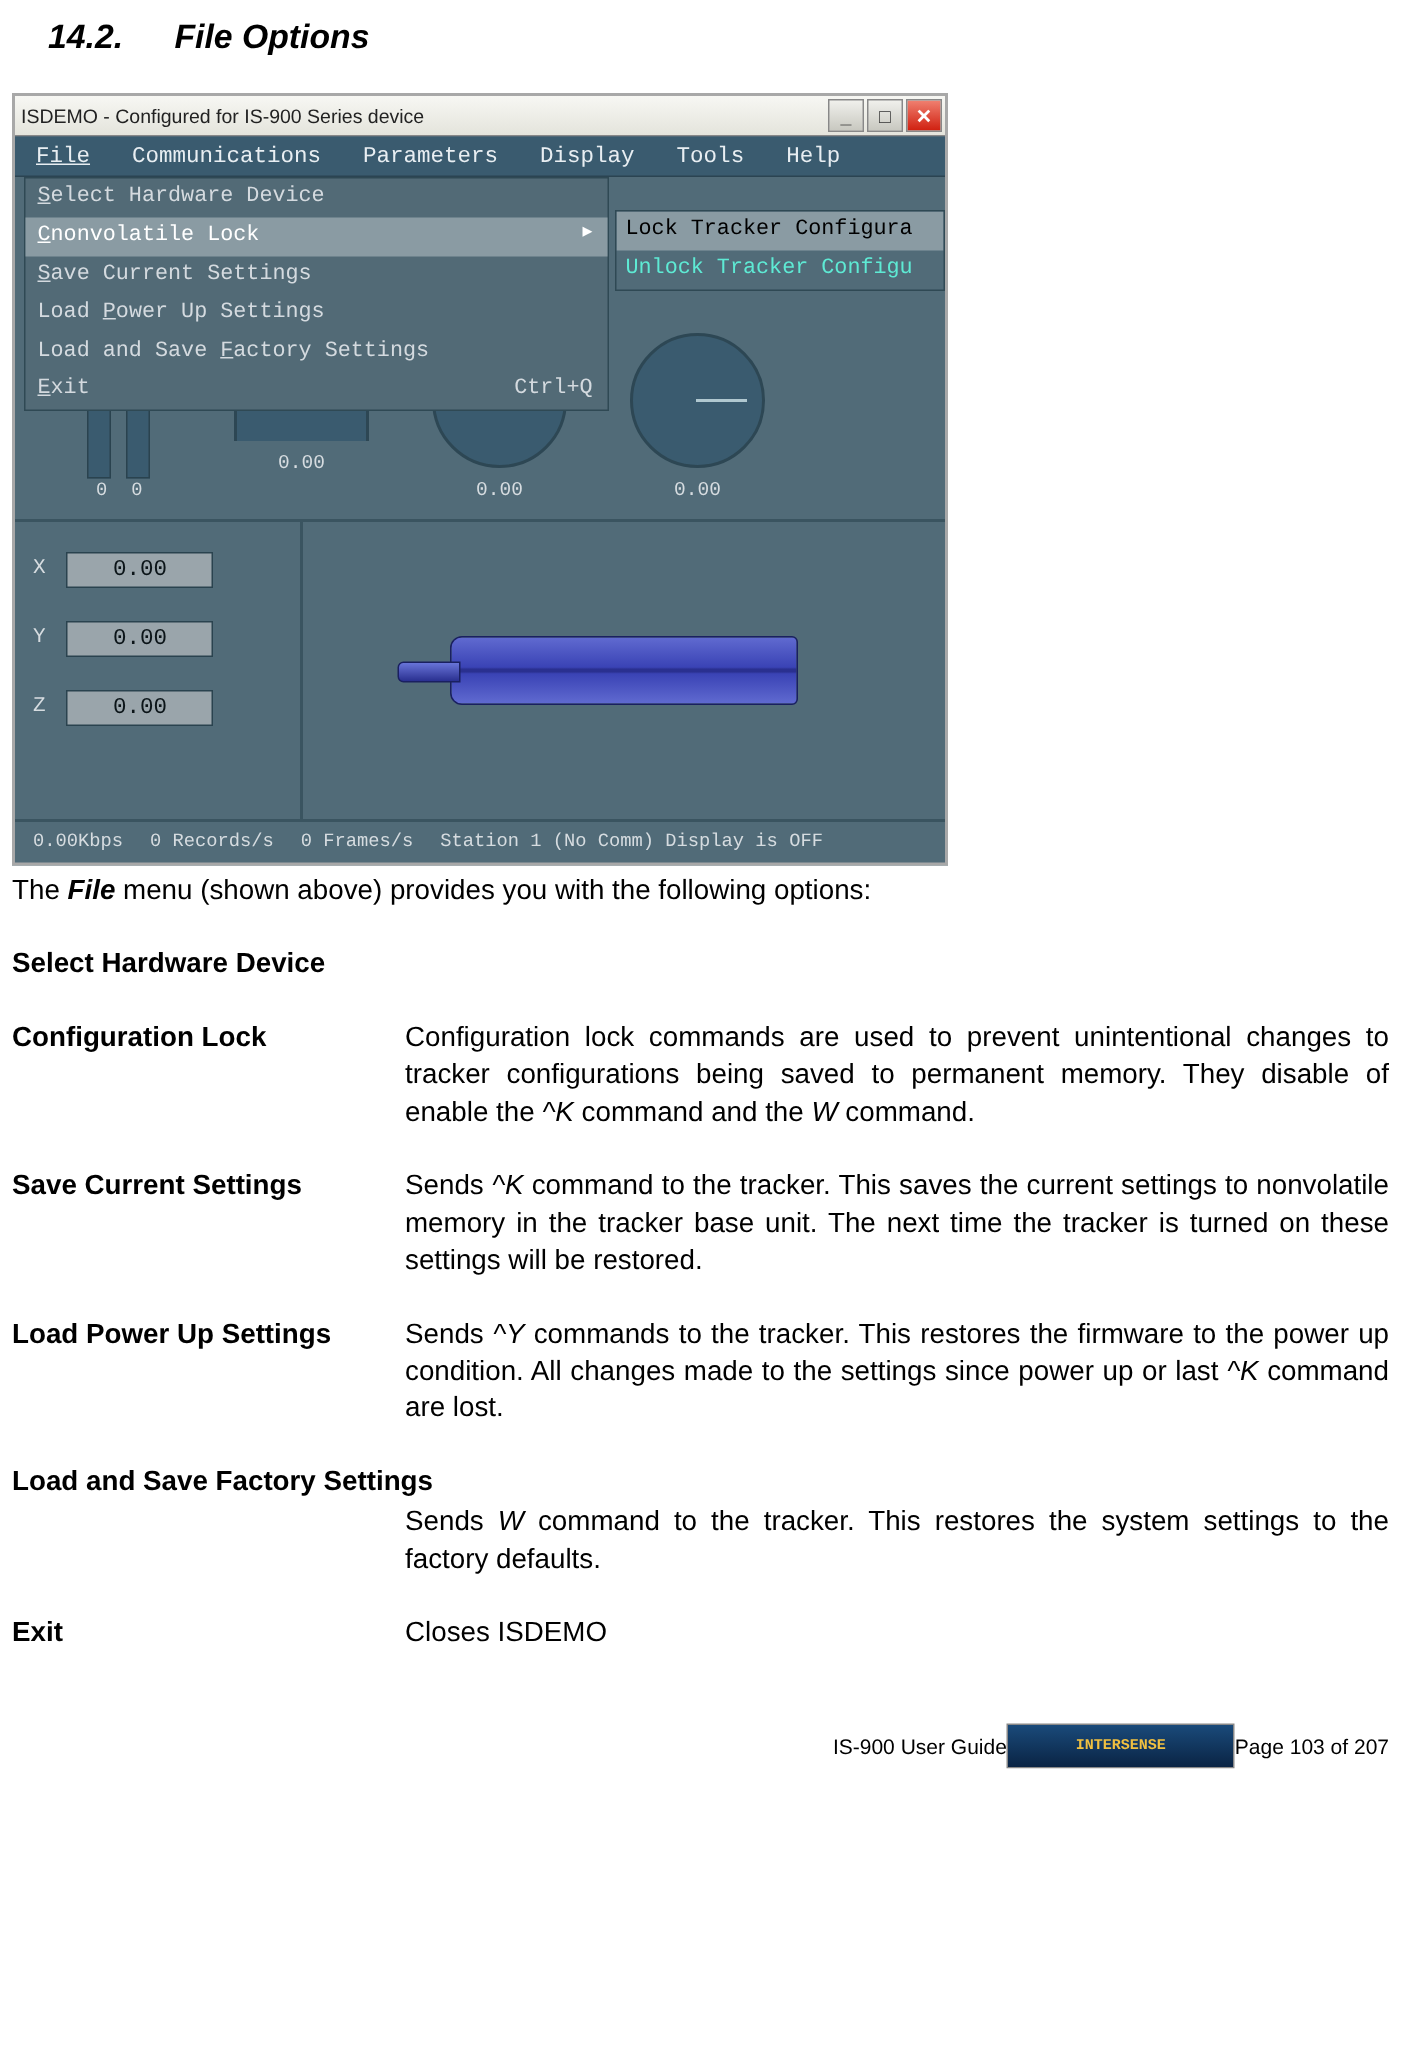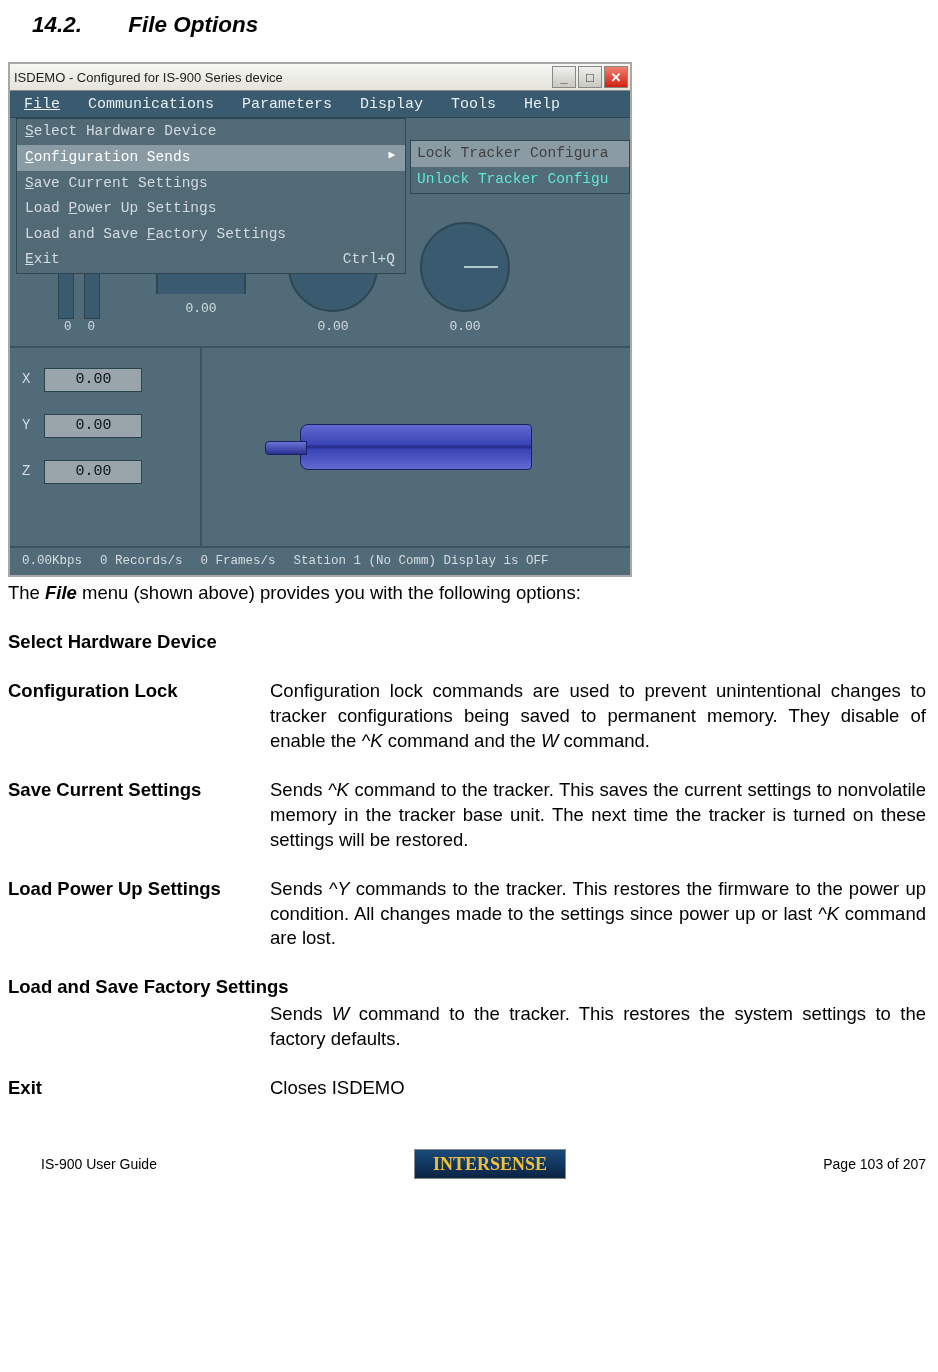--- a/index.html
+++ b/index.html
@@ -11,21 +11,21 @@
     color: #000;
     width: 938px;
     box-sizing: border-box;
   }
   .section-heading {
     font-weight: bold;
     font-style: italic;
     font-size: 22.5px;
     margin: 0 0 22px 24px;
   }
-  .section-number { margin-right: 40px; }
+  .section-number { margin-right: 28px; }
 
   
   .app-window {
     width: 620px;
     border: 2px solid #a8a8a8;
     background: #516b78;
     font-family: "Courier New", monospace;
     font-size: 14px;
     color: #d6dce0;
     margin: 0 0 4px 0;
@@ -90,21 +90,21 @@
     position: absolute;
     left: 400px; top: 22px;
     width: 218px;
     background: #516b78;
     border: 1px solid #2f4954;
     font-size: 14.5px;
     z-index: 6;
     overflow: hidden;
   }
   .sub-row { padding: 3px 6px; color: #5eead4; white-space: nowrap; }
-  .sub-row.sel { background: #8a9ba3; color:#404040; }
+  .sub-row.sel { background: #8a9ba3; color:#000000; }
 
   .gauge-row {
     display: flex;
     padding: 104px 30px 10px 48px;
     gap: 56px;
     align-items: flex-end;
   }
   .bars { display:flex; gap:10px; align-items:flex-end; height:70px; }
   .bar { width:14px; height:60px; background:#3a5b6f; border:1px solid #2a434f; }
   .bar-label-row { display:flex; gap:16px; font-size:12.5px; color:#d6dce0; padding-left:6px; }
@@ -162,29 +162,29 @@
   .def-block { display:flex; margin-bottom: 24px; }
   .def-term { width: 262px; flex-shrink:0; font-weight:bold; }
   .def-body { flex:1; text-align:justify; }
   .italic { font-style: italic; }
 
   .def-block.stacked { display:block; }
   .def-block.stacked .def-term { width:auto; display:block; margin-bottom:2px; }
   .def-block.stacked .def-body { padding-left: 262px; }
 
   .footer {
-    display:flex; justify-content:space-between; align-items:center;
-    font-size:14px; margin-top: 48px; margin-left: 33px;
+    display:flex; justify-content:flex-end; align-items:center;
+    font-size:14px; margin-top: 48px;
   }
   .footer-logo {
     width:150px; height:28px;
     background: linear-gradient(#1a4a7a,#0a2444);
     border:1px solid #888;
     display:flex; align-items:center; justify-content:center;
-    color:#f0c040; font-weight:bold; font-size:18px; font-family:Liberation Serif, serif;
+    color:#f0c040; font-weight:bold; font-size:10px; font-family:Liberation Mono, monospace;
   }
 </style>
 </head>
 <body>
 
 <div class="section-heading">
   <span class="section-number">14.2.</span>
   <span>File Options</span>
 </div>
 
@@ -207,21 +207,21 @@
     <div class="m-item"><span>Tools</span></div>
     <div class="m-item"><span>Help</span></div>
   </div>
 
   <div class="dropdown-wrap">
     <div class="dropdown">
       <div class="dd-row">
         <span><span class="ul">S</span><span>elect Hardware Device</span></span>
       </div>
       <div class="dd-row sel">
-        <span><span class="ul">C</span><span>onfiguration Sends</span></span>
+        <span><span class="ul">C</span><span>nonvolatile Lock</span></span>
         <span class="arrow">▶</span>
       </div>
       <div class="dd-row">
         <span><span class="ul">S</span><span>ave Current Settings</span></span>
       </div>
       <div class="dd-row">
         <span><span>Load </span><span class="ul">P</span><span>ower Up Settings</span></span>
       </div>
       <div class="dd-row">
         <span><span>Load and Save </span><span class="ul">F</span><span>actory Settings</span></span>

